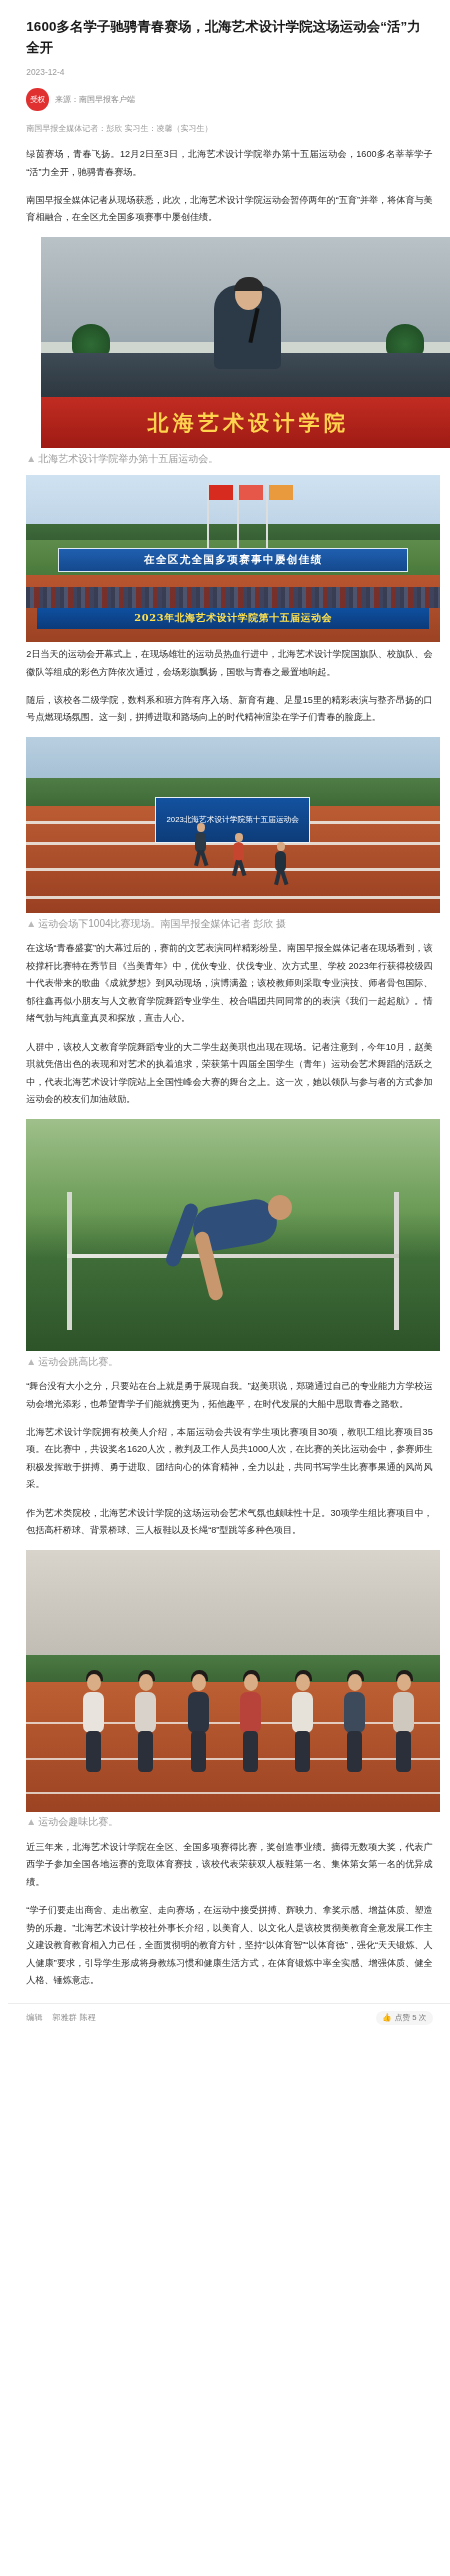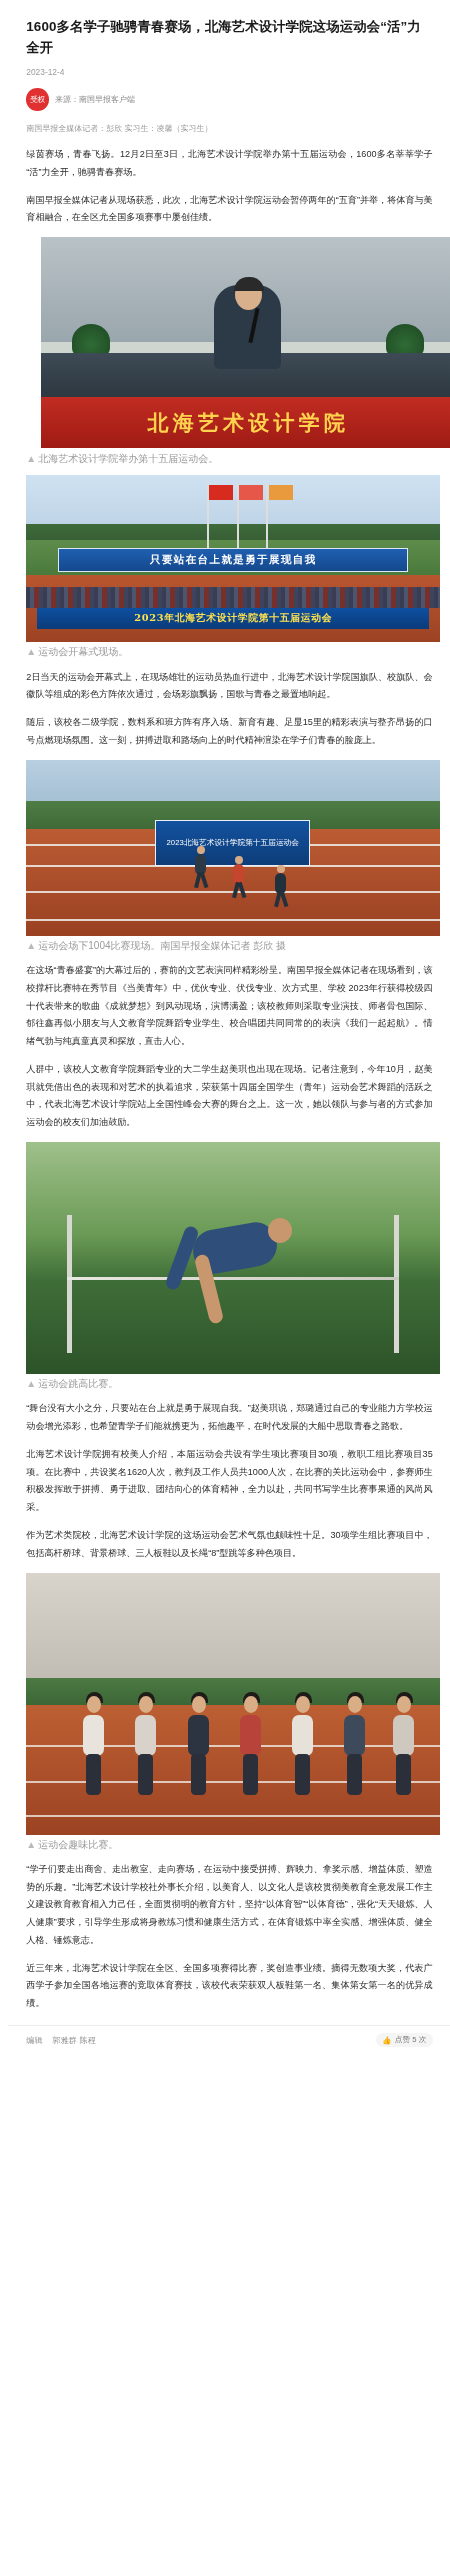--- a/index.html
+++ b/index.html
@@ -328,25 +328,22 @@
         <div class="trees"></div>
         <div class="field"></div>
         <div class="track"></div>
         <div class="flagpole" style="left:181px"></div>
         <div class="flag" style="left:183px"></div>
         <div class="flagpole" style="left:211px"></div>
         <div class="flag" style="left:213px;background:#e6574a"></div>
         <div class="flagpole" style="left:240px"></div>
         <div class="flag" style="left:243px;background:#e89a3c"></div>
         <div class="crowd"></div>
-        <div class="bandA">只要站在台上就是勇于展现自我</div>
+        <div class="bandA">在全区尤全国多项赛事中屡创佳绩</div>
         <div class="bandB">2023年北海艺术设计学院第十五届运动会</div>
-      </div>
-      <div class="caption">
-        <span class="tri">▲</span><span>运动会开幕式现场。</span>
       </div>
     </div>
 
     <p class="body">2日当天的运动会开幕式上，在现场雄壮的运动员热血行进中，北海艺术设计学院国旗队、校旗队、会徽队等组成的彩色方阵依次通过，会场彩旗飘扬，国歌与青春之最置地响起。</p>
     <p class="body">随后，该校各二级学院，数料系和班方阵有序入场、新育有趣、足显15里的精彩表演与整齐昂扬的口号点燃现场氛围。这一刻，拼搏进取和路场向上的时代精神渲染在学子们青春的脸庞上。</p>
 
     <div class="figure">
       <div class="ph p3">
         <div class="sky"></div>
         <div class="green"></div>
@@ -452,22 +449,22 @@
           <div class="head"></div>
           <div class="torso" style="background:#cfc8be"></div>
           <div class="legs"></div>
         </div>
       </div>
       <div class="caption">
         <span class="tri">▲</span><span>运动会趣味比赛。</span>
       </div>
     </div>
 
+    <p class="body">近三年来，北海艺术设计学院在全区、全国多项赛得比赛，奖创造事业绩。摘得无数项大奖，代表广西学子参加全国各地运赛的竞取体育赛技，该校代表荣获双人板鞋第一名、集体第女第一名的优异成绩。</p>
     <p class="body">“学子们要走出商舍、走出教室、走向赛场，在运动中接受拼搏、辉映力、拿奖示感、增益体质、塑造势的乐趣。”北海艺术设计学校社外事长介绍，以美育人、以文化人是该校贯彻美教育全意发展工作主义建设教育教育相入力己任，全面贯彻明的教育方针，坚持“以体育智”“以体育德”，强化“天天锻炼、人人健康”要求，引导学生形成将身教练习惯和健康生活方式，在体育锻炼中率全实感、增强体质、健全人格、锤炼意志。</p>
-    <p class="body">近三年来，北海艺术设计学院在全区、全国多项赛得比赛，奖创造事业绩。摘得无数项大奖，代表广西学子参加全国各地运赛的竞取体育赛技，该校代表荣获双人板鞋第一名、集体第女第一名的优异成绩。</p>
 
   </div>
 
   <div class="footer">
     <div class="left">
       <span>编辑</span>
       <span>&nbsp;&nbsp;</span>
       <span>郭雅群 陈程</span>
     </div>
     <div class="right">

